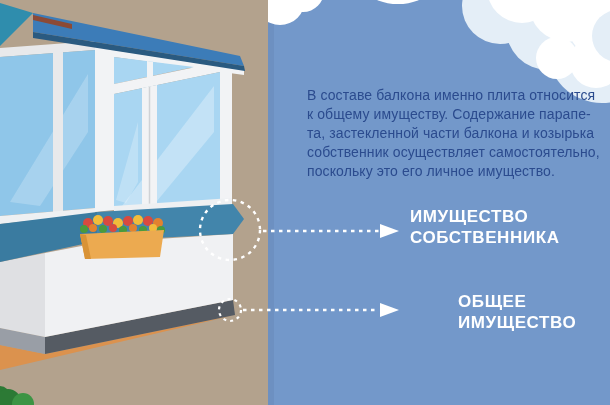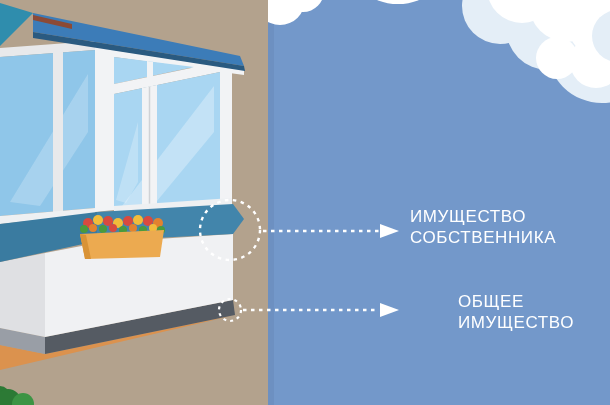--- a/index.html
+++ b/index.html
@@ -11,21 +11,21 @@
     background:#7398ca;
   }
   #scene{position:absolute;left:0;top:0;width:610px;height:405px;display:block;}
   .description{
     position:absolute;left:307px;top:86px;width:300px;
     font-size:14px;line-height:19px;color:#2b4b8e;
     white-space:pre-line;letter-spacing:0.1px;
   }
   .big-label{
     position:absolute;
-    font-size:17px;line-height:21px;font-weight:normal;
+    font-size:17px;line-height:21px;font-weight:bold;
     color:#ffffff;letter-spacing:0.6px;white-space:pre-line;
     text-transform:uppercase;
   }
   #label-owner{left:410px;top:206px;}
   #label-common{left:410px;top:291px;margin-left:48px;}
 </style>
 </head>
 <body>
 
 <div id="stage">
@@ -143,20 +143,25 @@
     <g>
       <line x1="263" y1="231" x2="379" y2="231" stroke="#ffffff" stroke-width="2.4" stroke-dasharray="3.5 4.5"></line>
       <polygon points="380,224 399,231 380,238" fill="#ffffff"></polygon>
     </g>
     <g>
       <line x1="243" y1="310" x2="379" y2="310" stroke="#ffffff" stroke-width="2.4" stroke-dasharray="3.5 4.5"></line>
       <polygon points="380,303 399,310 380,317" fill="#ffffff"></polygon>
     </g>
   </svg>
 
+  <div class="description">В составе балкона именно плита относится
+к общему имуществу. Содержание парапе-
+та, застекленной части балкона и козырька
+собственник осуществляет самостоятельно,
+поскольку это его личное имущество.</div>
 
   <div id="label-owner" class="big-label">ИМУЩЕСТВО
 СОБСТВЕННИКА</div>
 
   <div id="label-common" class="big-label">ОБЩЕЕ
 ИМУЩЕСТВО</div>
 
 </div>
 
 </body></html>

